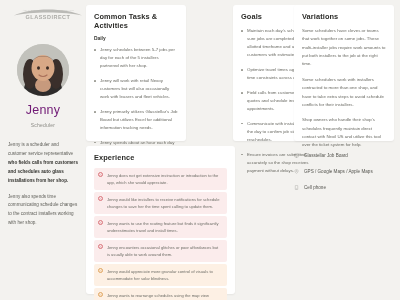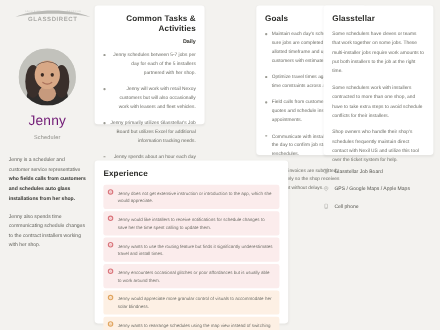--- a/index.html
+++ b/index.html
@@ -60,26 +60,26 @@
     position: relative; padding-left: 6px; margin-bottom: 6.5px;
     font-size: 4.4px; line-height: 1.85; color: #6a6a63;
   }
   ul.bullets li::before {
     content: ""; position: absolute; left: 0; top: 3px;
     width: 1.7px; height: 1.7px; border-radius: 50%; background: #9a9a92;
   }
   .para { font-size: 4.4px; line-height: 1.9; color: #6a6a63; margin-bottom: 7px; }
 
   
-  #card-tasks      { left: 86px;  top: 5px;  width: 100px; height: 108px; text-align: right; }
+  #card-tasks      { left: 86px;  top: 5px;  width: 100px; height: 136px; }
   #card-goals      { left: 190px; top: 5px;  width: 100px; height: 136px; margin-left: 43px; }
   #card-variations { left: 294px; top: 5px;  width: 100px; height: 136px; }
 
   
-  #card-experience { left: 86px; top: 146px; width: 176px; height: 148px; }
+  #card-experience { left: 86px; top: 146px; width: 149px; height: 148px; }
   .exp-list { display: flex; flex-direction: column; gap: 2.6px; }
   .exp-row {
     display: flex; align-items: flex-start; gap: 4px;
     border-radius: 2px; padding: 3.6px 5px 3.6px 4px;
   }
   .exp-row .dot {
     flex: 0 0 auto; width: 5px; height: 5px; border-radius: 50%;
     border: .6px solid currentColor; margin-top: .3px;
     display: flex; align-items: center; justify-content: center;
   }
@@ -153,21 +153,21 @@
     <ul class="bullets">
       <li>Maintain each day's schedule, making sure jobs are completed within the allotted timeframe and updating customers with estimates.</li>
       <li>Optimize travel times against customer time constraints across all installers.</li>
       <li>Field calls from customers to provide quotes and schedule installation appointments.</li>
       <li>Communicate with installers throughout the day to confirm job status and handle reschedules.</li>
       <li>Ensure invoices are submitted accurately so the shop receives payment without delays.</li>
     </ul>
   </div>
 
   <div class="card" id="card-variations">
-    <div class="card-title">Glasstellar</div>
+    <div class="card-title">Variations</div>
     <div class="para">Some schedulers have cleves or teams that work together on some jobs. These multi-installer jobs require work amounts to put both installers to the job at the right time.</div>
     <div class="para">Some schedulers work with installers contracted to more than one shop, and have to take extra steps to avoid schedule conflicts for their installers.</div>
     <div class="para">Shop owners who handle their shop's schedules frequently maintain direct contact with Nexil US and utilize this tool over the ticket system for help.</div>
   </div>
 
   <div class="card" id="card-experience">
     <div class="card-title">Experience</div>
     <div class="exp-list">
 
       <div class="exp-row sent-neg">

